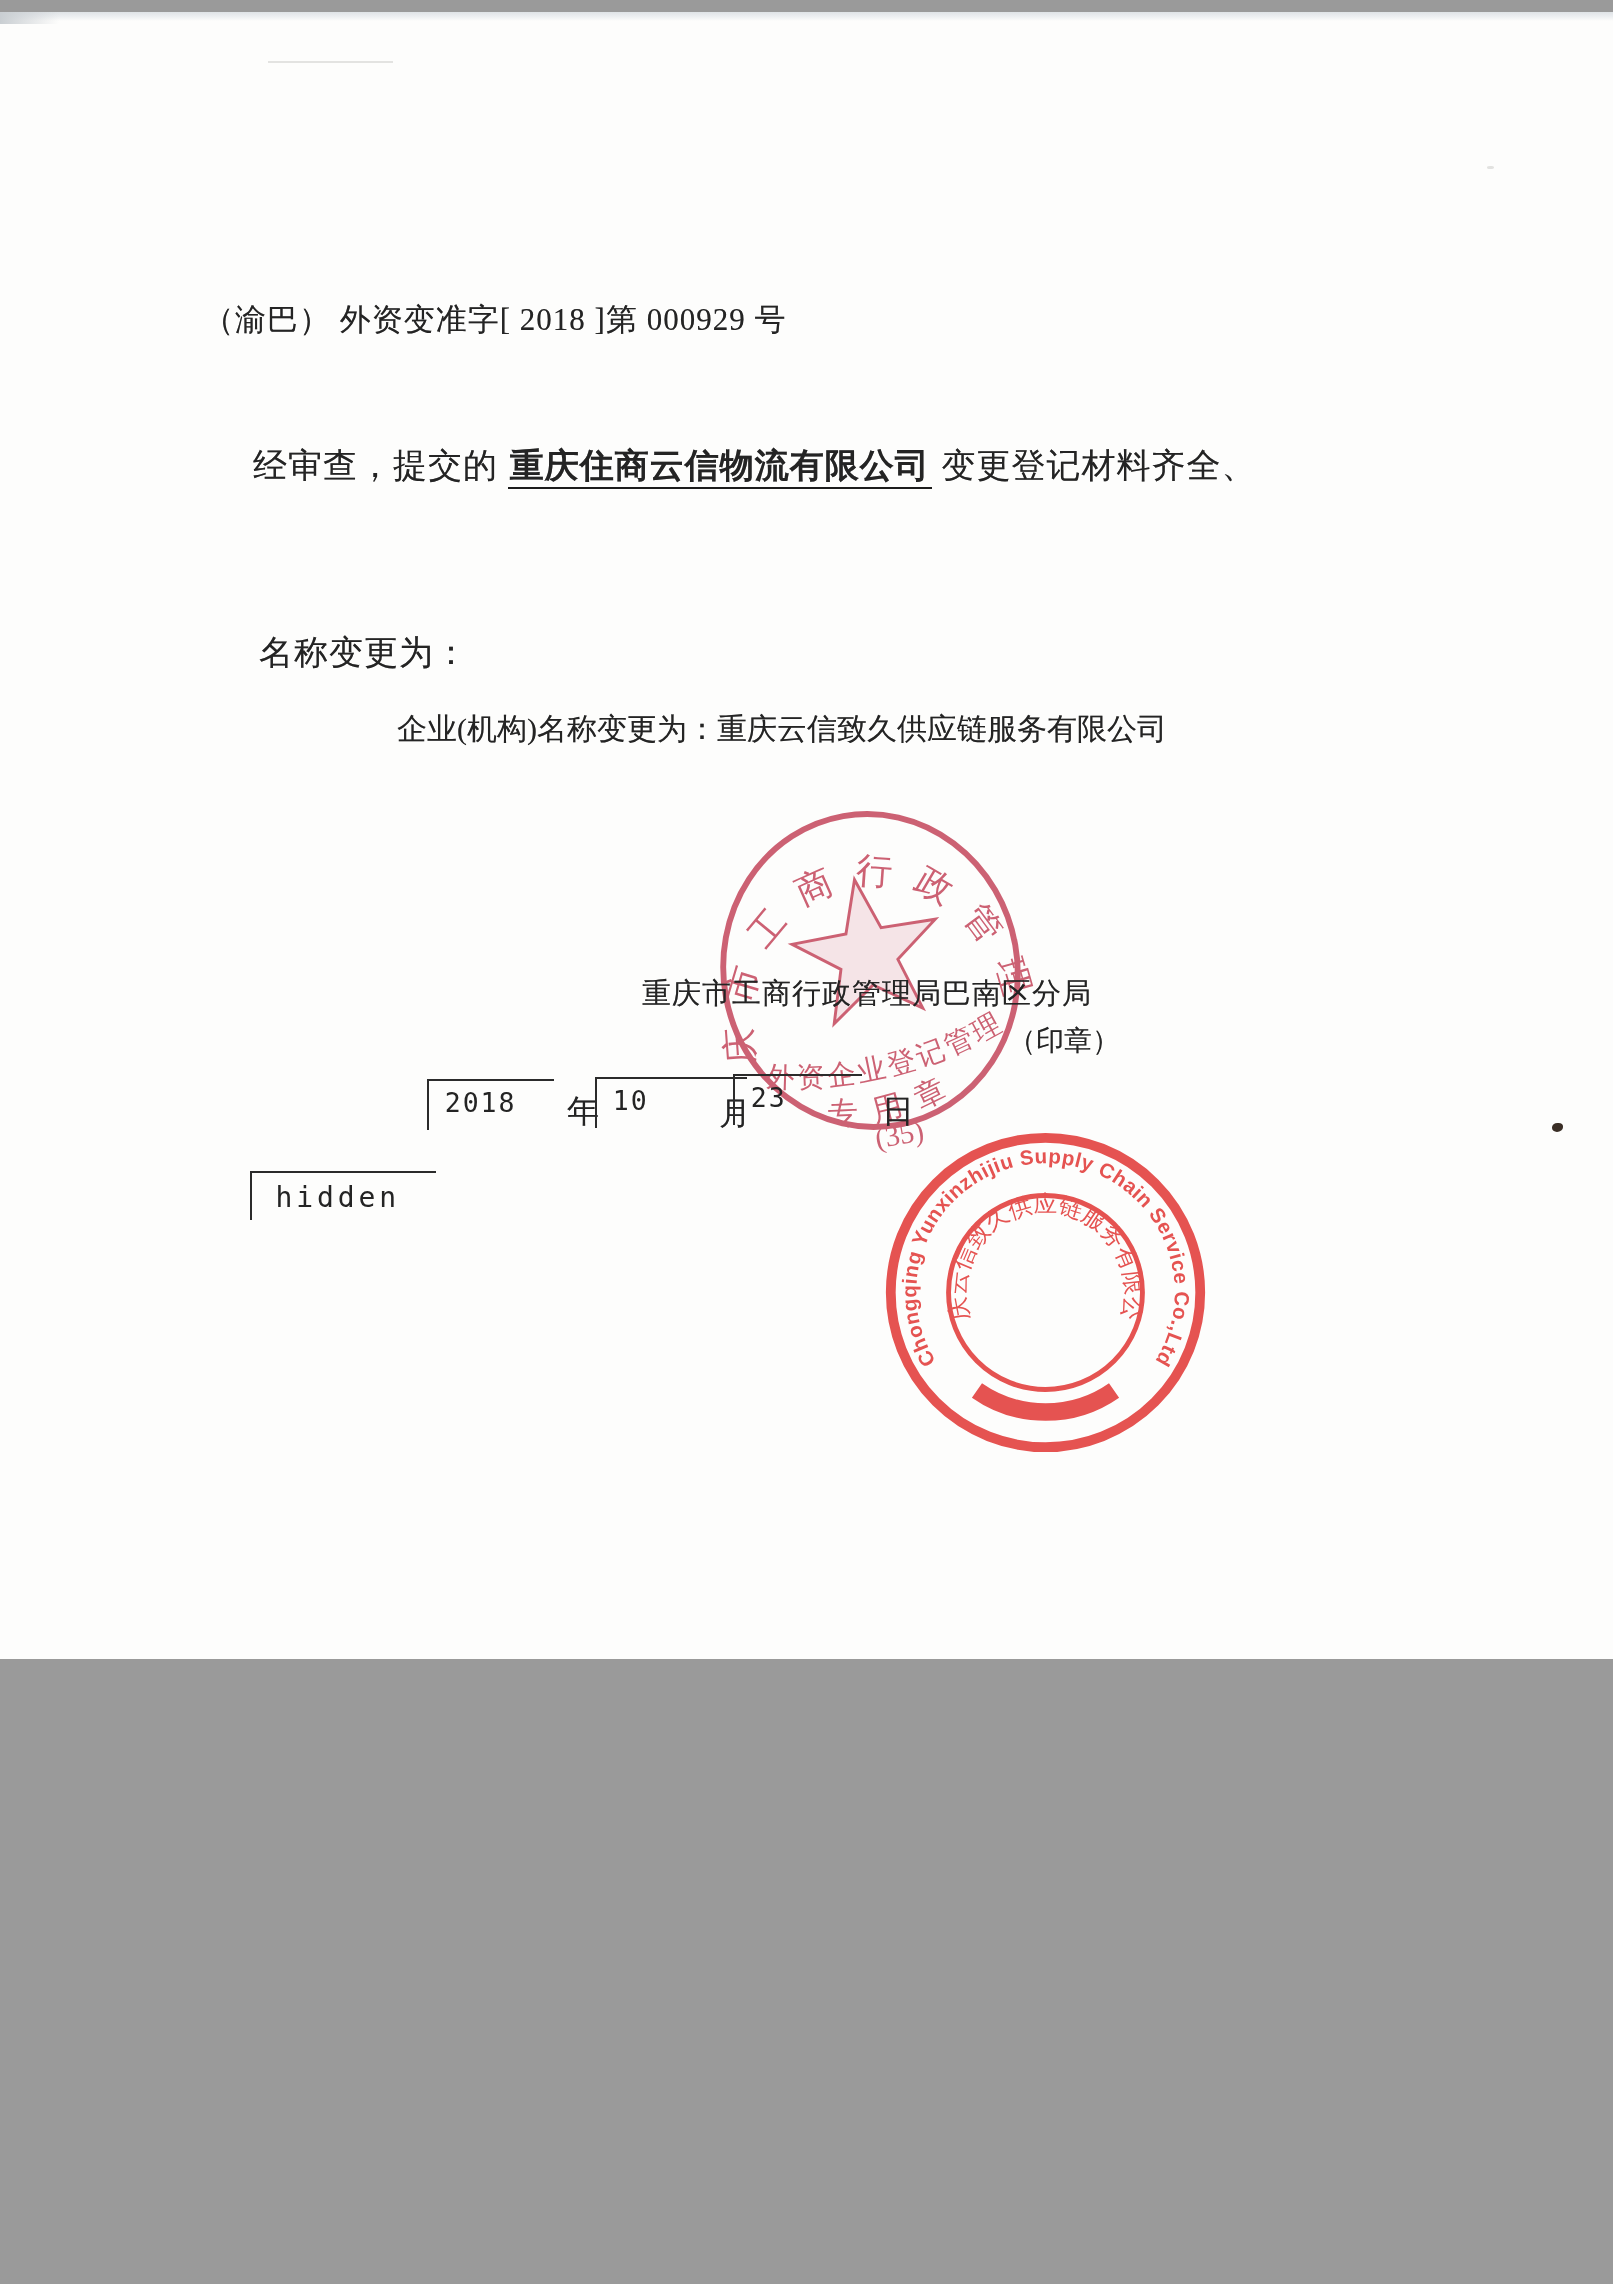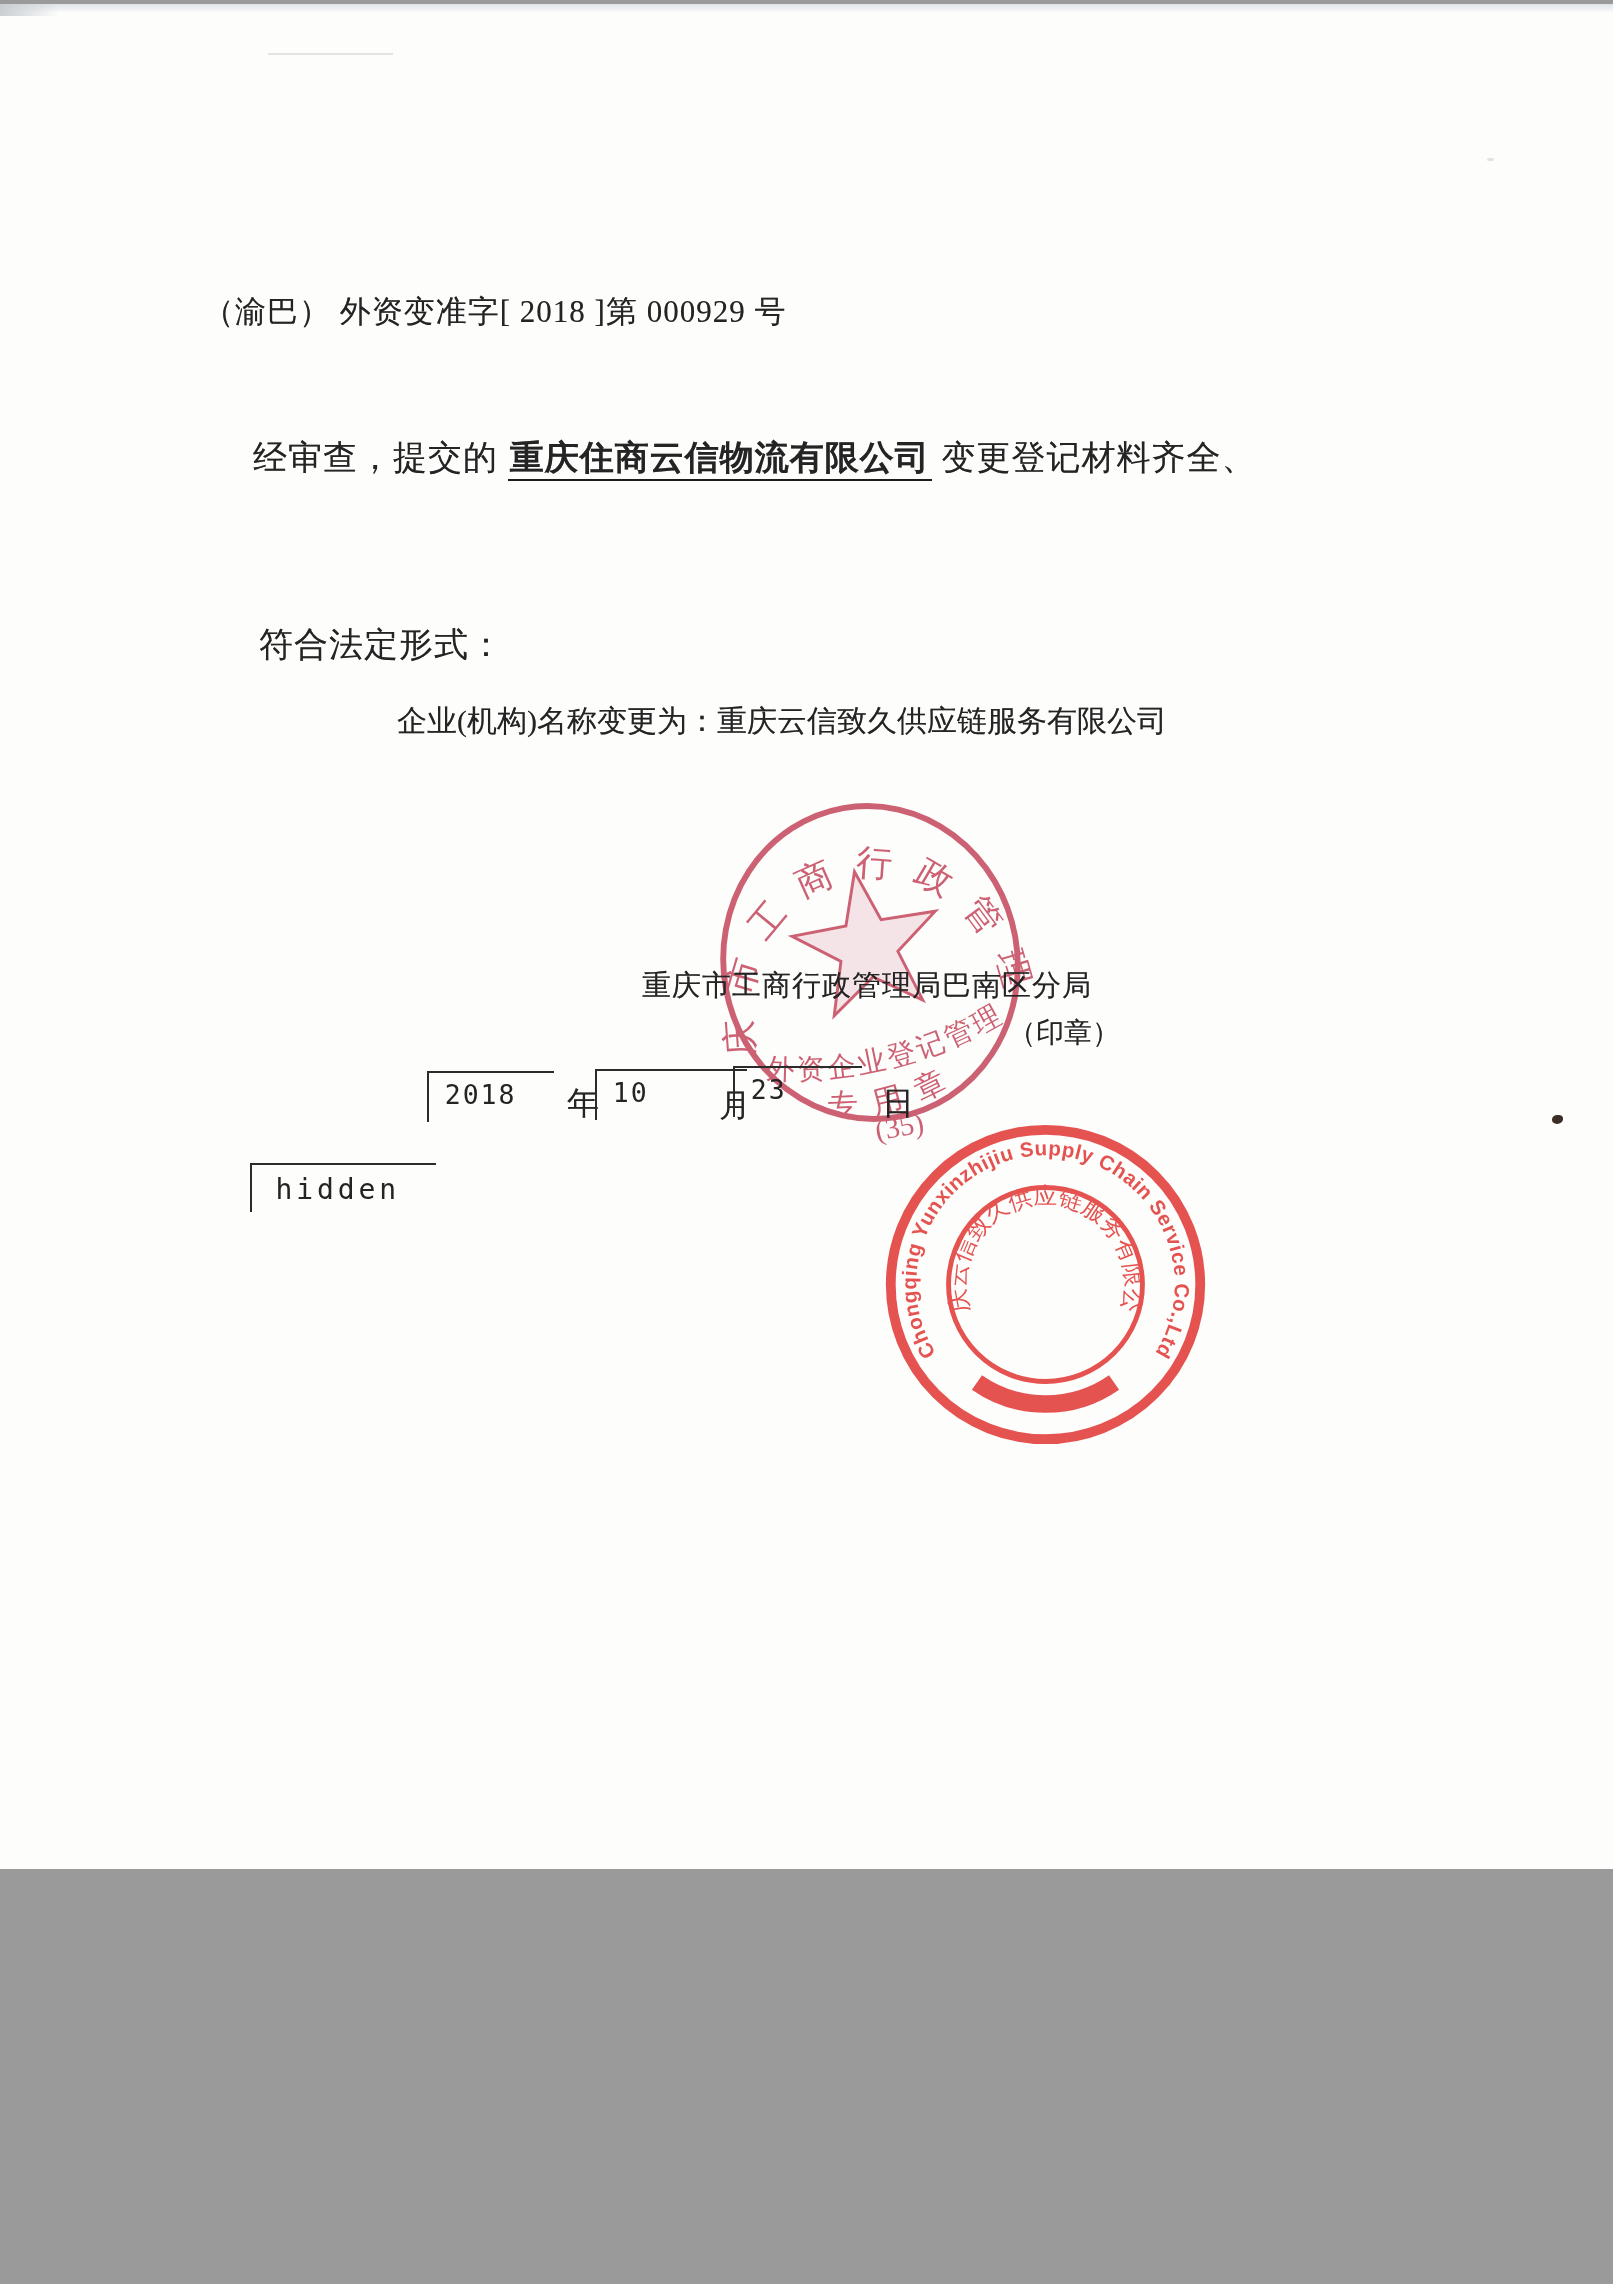--- a/index.html
+++ b/index.html
@@ -1,19 +1,19 @@
 <!DOCTYPE html>
 <html><head>
 <meta charset="utf-8">
 <style>
   html,body{margin:0;padding:0;background:#9a9a9a;}
   .page{
     position:relative;
-    width:1613px;height:1865px;
-    margin:4px auto;
+    width:1613px;height:1647px;
+    margin:12px auto;
     background:#fdfdfc;
     overflow:hidden;
     font-family:"Liberation Serif","DejaVu Serif",serif;
     color:#242424;
   }
   
   .scan-top-band{
     position:absolute;left:0;top:0;width:1613px;height:8.8px;
     background:linear-gradient(to bottom,#dfe3e6 0%,#eef0f2 55%,rgba(255,255,255,0) 100%);
   }
@@ -83,21 +83,21 @@
   <div class="speck s2"></div>
   <div class="speck s3"></div>
   <div class="speck s4"></div>
   <div class="speck s5"></div>
 
   <div class="ink ref-number">（渝巴） 外资变准字[ 2018 ]第 000929 号</div>
 
   <div class="ink para1"><span>经审查，提交的</span><span class="company">重庆住商云信物流有限公司</span><span>变更登记材料齐全、</span></div>
 
 
-  <div class="ink section-heading">符合法定形式：</div>
+  <div class="ink section-heading">名称变更为：</div>
 
   <div class="ink authority">重庆市工商行政管理局巴南区分局</div>
 
   <div class="ink change-item">企业(机构)名称变更为：重庆云信致久供应链服务有限公司</div>
   <div class="ink seal-note">（印章）</div>
 
   <div class="field f-year">
       <span class="num">2018</span>
     </div>
   <div class="ink date-unit u-year">年</div>

